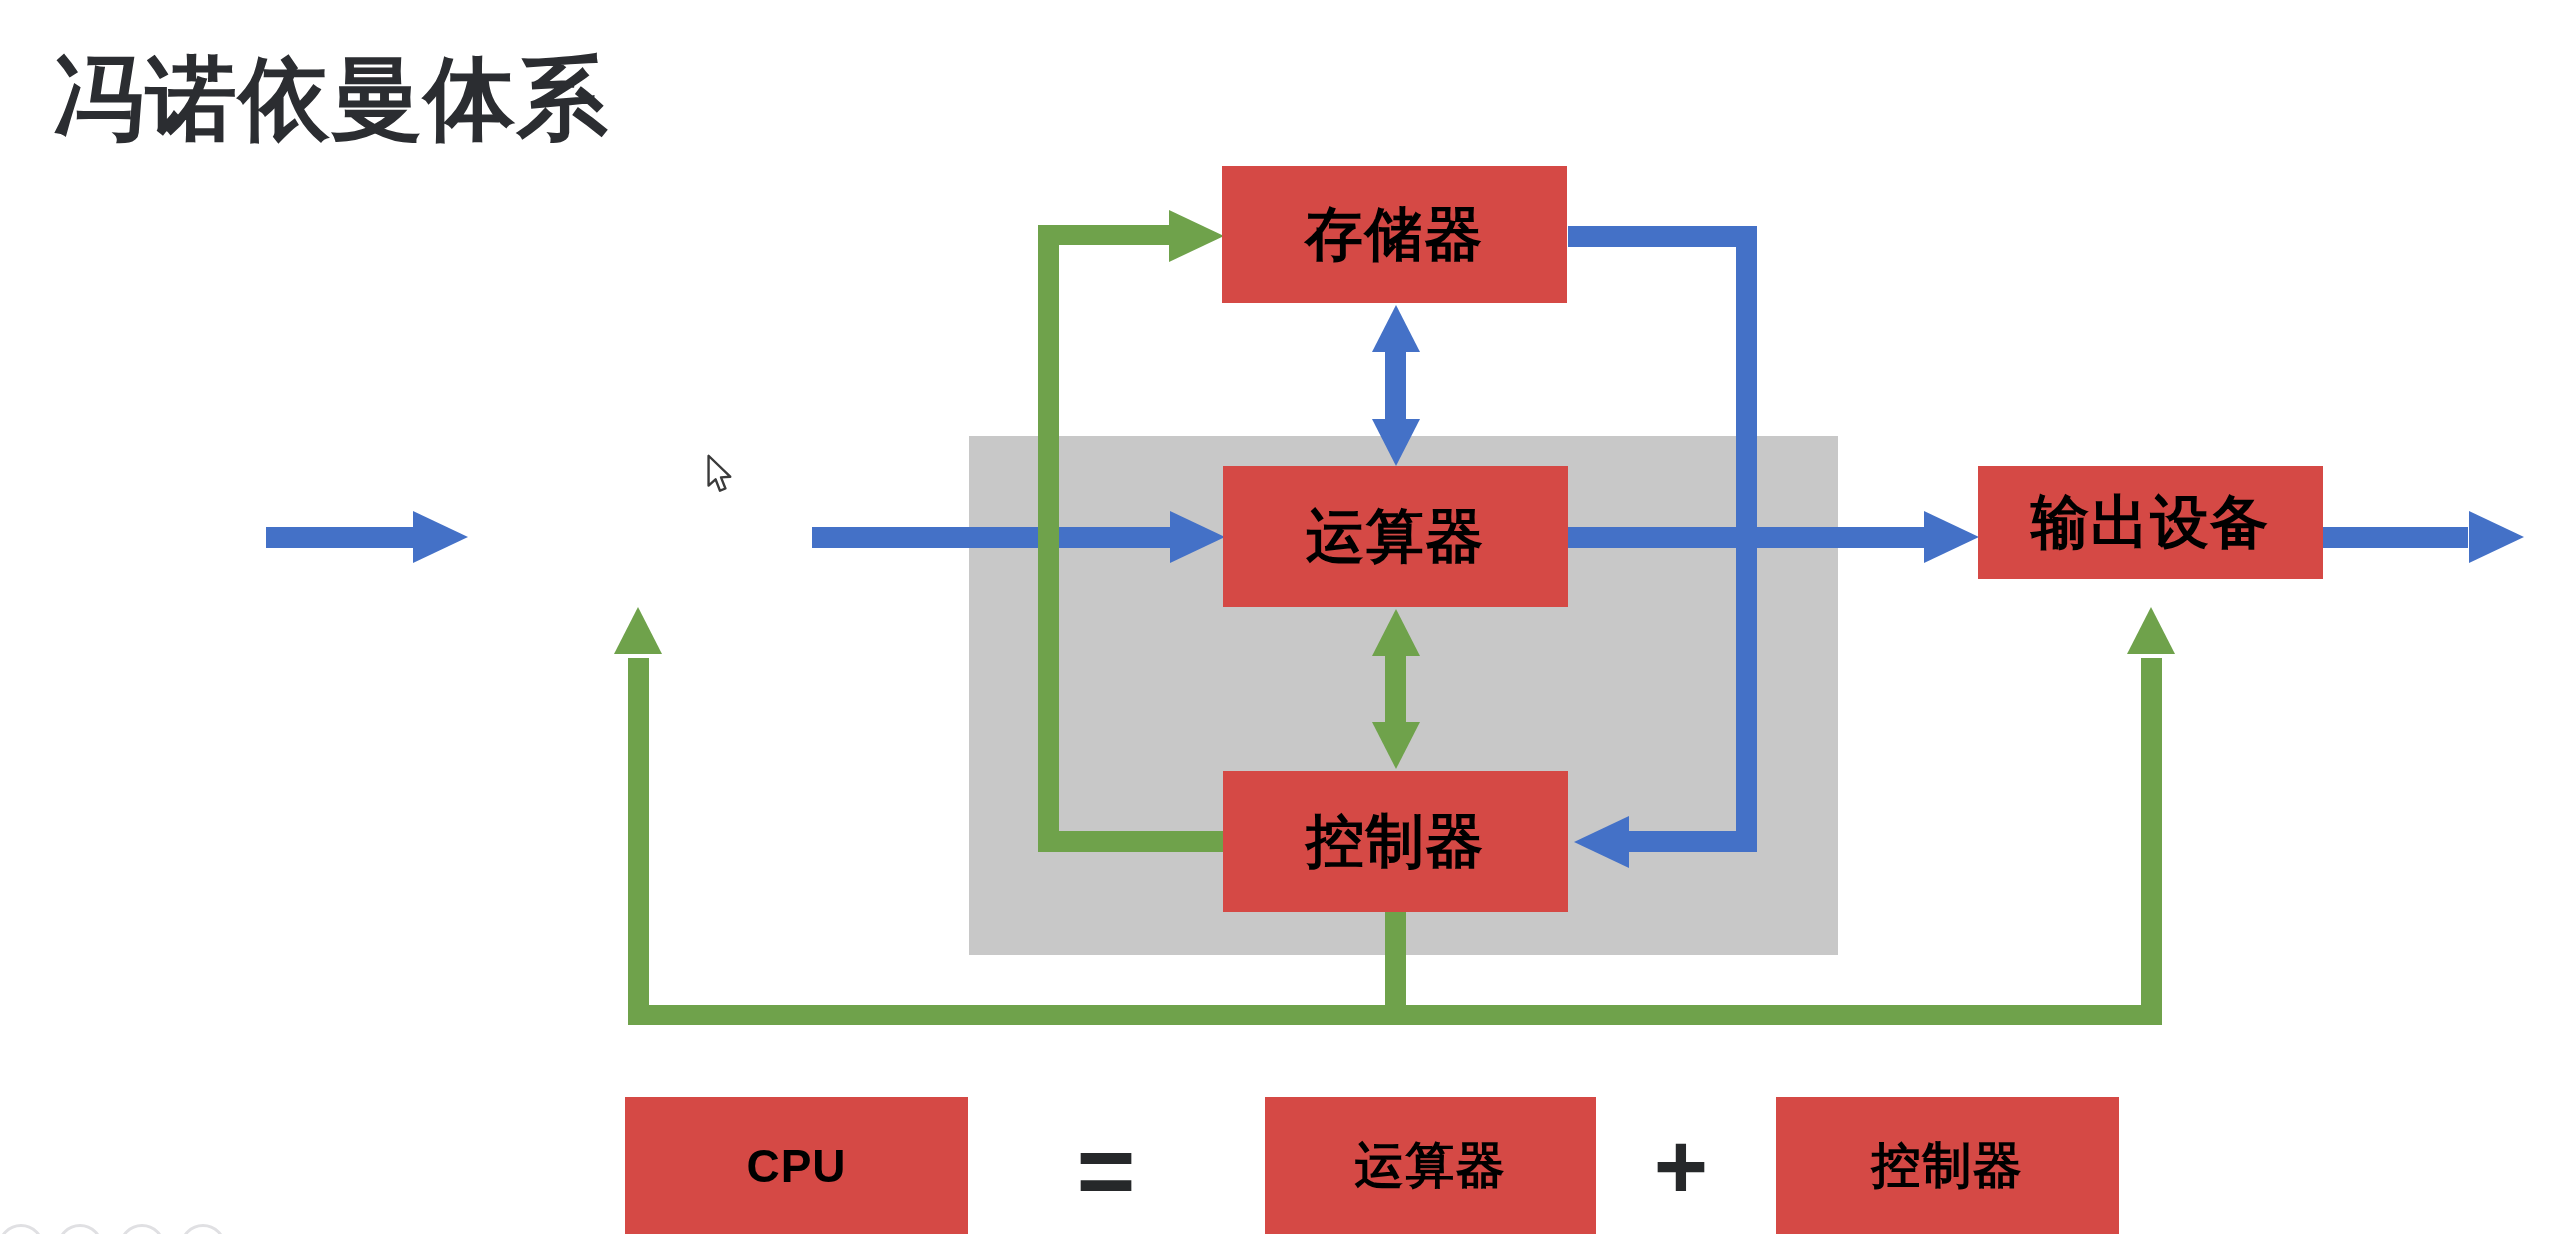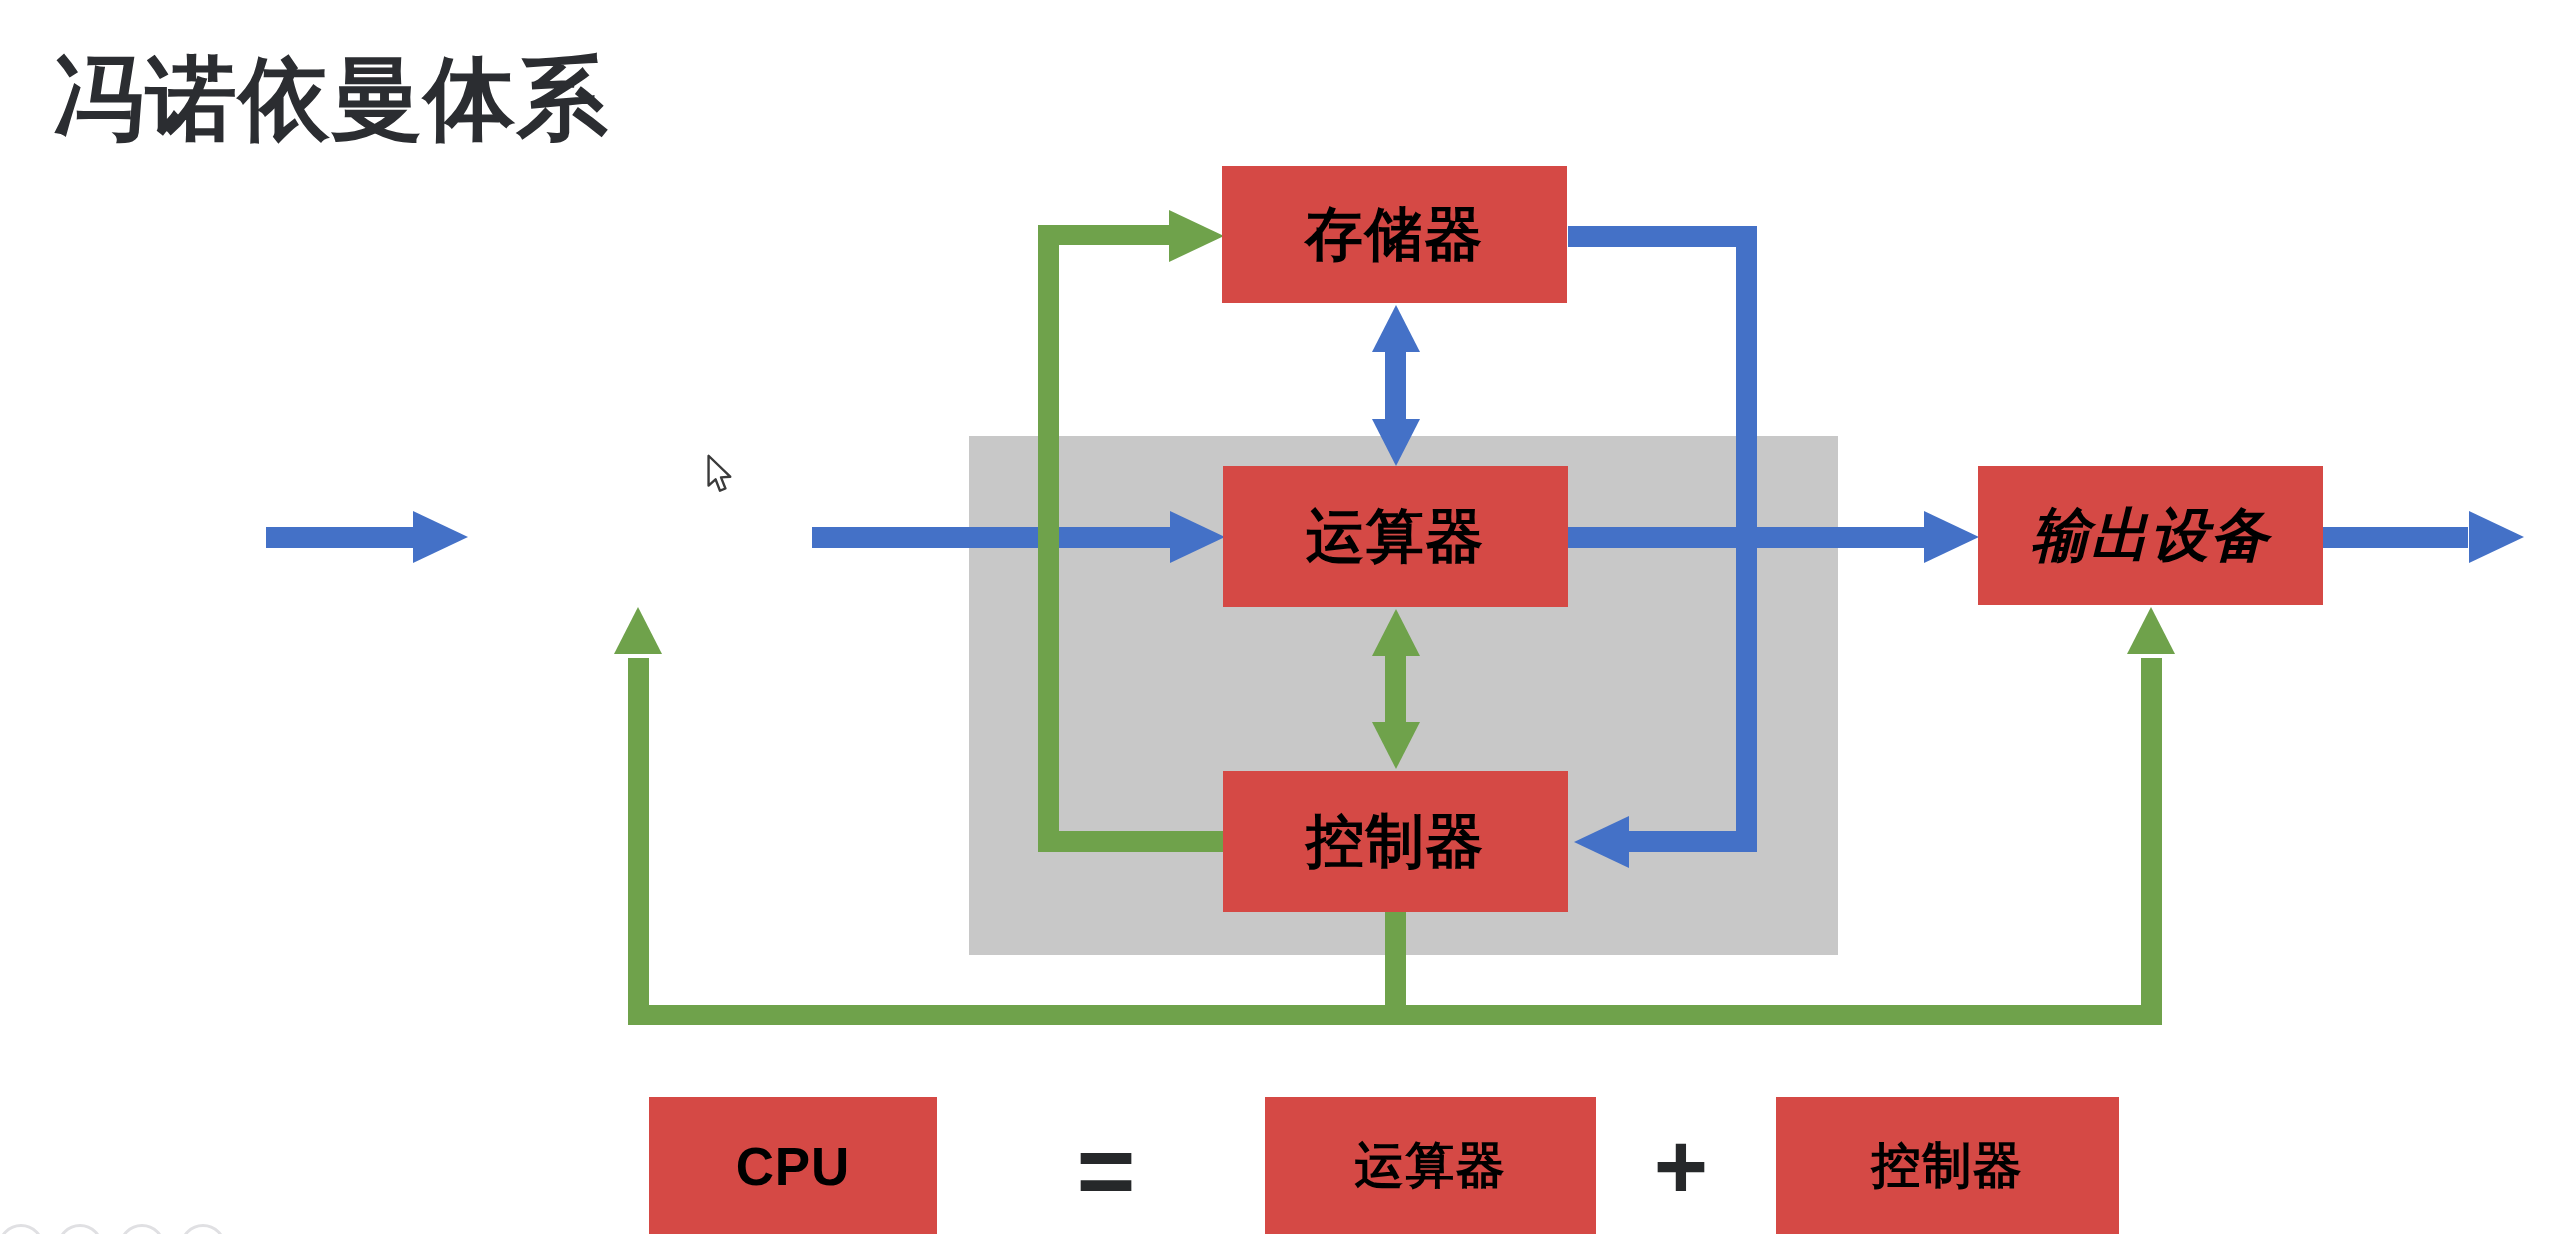--- a/index.html
+++ b/index.html
@@ -105,28 +105,28 @@
   <div class="head head-up hg" style="left:614px;top:607px;"></div>
   <div class="shaft g" style="left:2141px;top:658px;width:20.6px;height:367px;"></div>
   <div class="head head-up hg" style="left:2127px;top:607px;"></div>
 
   <div class="node big" style="left:1222px;top:166px;width:345px;height:137px;">
     <span>存储器</span>
   </div>
   <div class="node big" style="left:1223px;top:466px;width:345px;height:141px;">
     <span>运算器</span>
   </div>
-  <div class="node big" style="left:1978px;top:466px;width:345px;height:139px;font-style:italic;">
+  <div class="node big" style="left:1978px;top:466px;width:345px;height:113px;">
     <span>输出设备</span>
   </div>
   <div class="node big" style="left:1223px;top:771px;width:345px;height:141px;">
     <span>控制器</span>
   </div>
 
-  <div class="node" style="left:625px;top:1097px;width:288px;height:138px;font-size:53px;letter-spacing:0.9px;margin-left:24px;">
+  <div class="node" style="left:625px;top:1097px;width:343px;height:138px;font-size:46px;letter-spacing:0.9px;">
     <span>CPU</span>
   </div>
   <div class="eq-sign" id="equals-sign">=</div>
   <div class="node small" style="left:1265px;top:1097px;width:331px;height:138px;">
     <span>运算器</span>
   </div>
   <div class="eq-sign" id="plus-sign">+</div>
   <div class="node small" style="left:1776px;top:1097px;width:343px;height:138px;">
     <span>控制器</span>
   </div>

